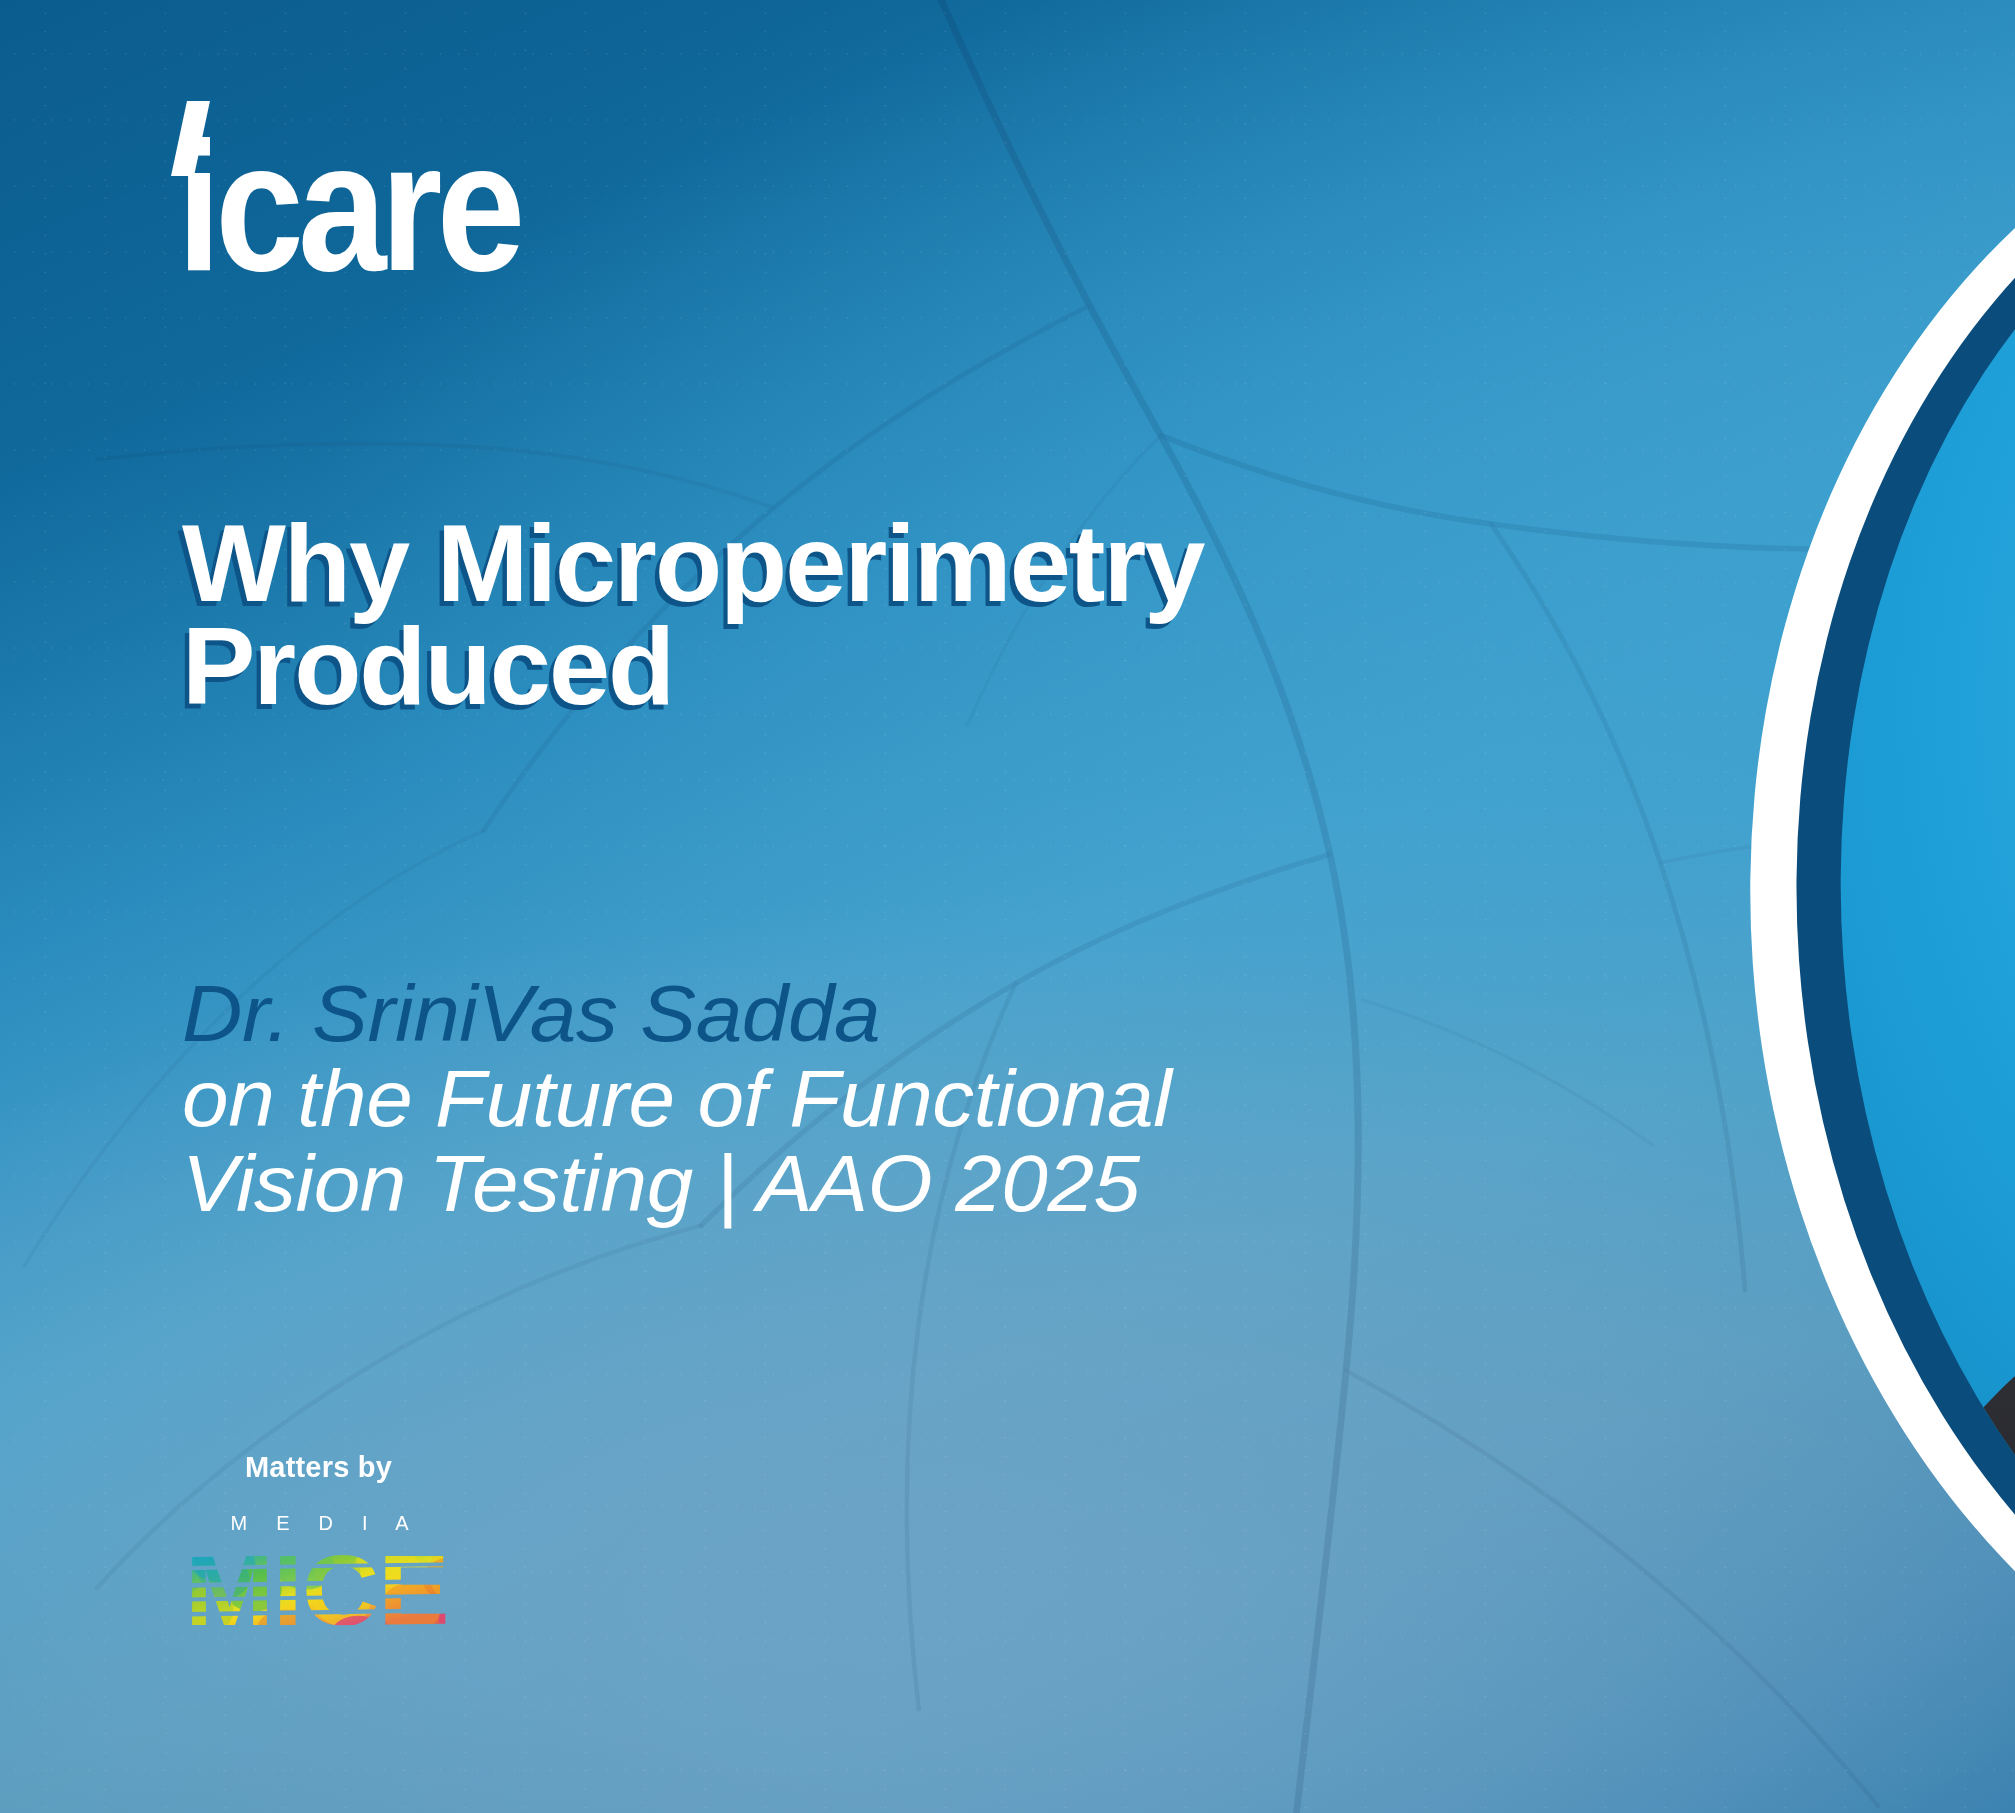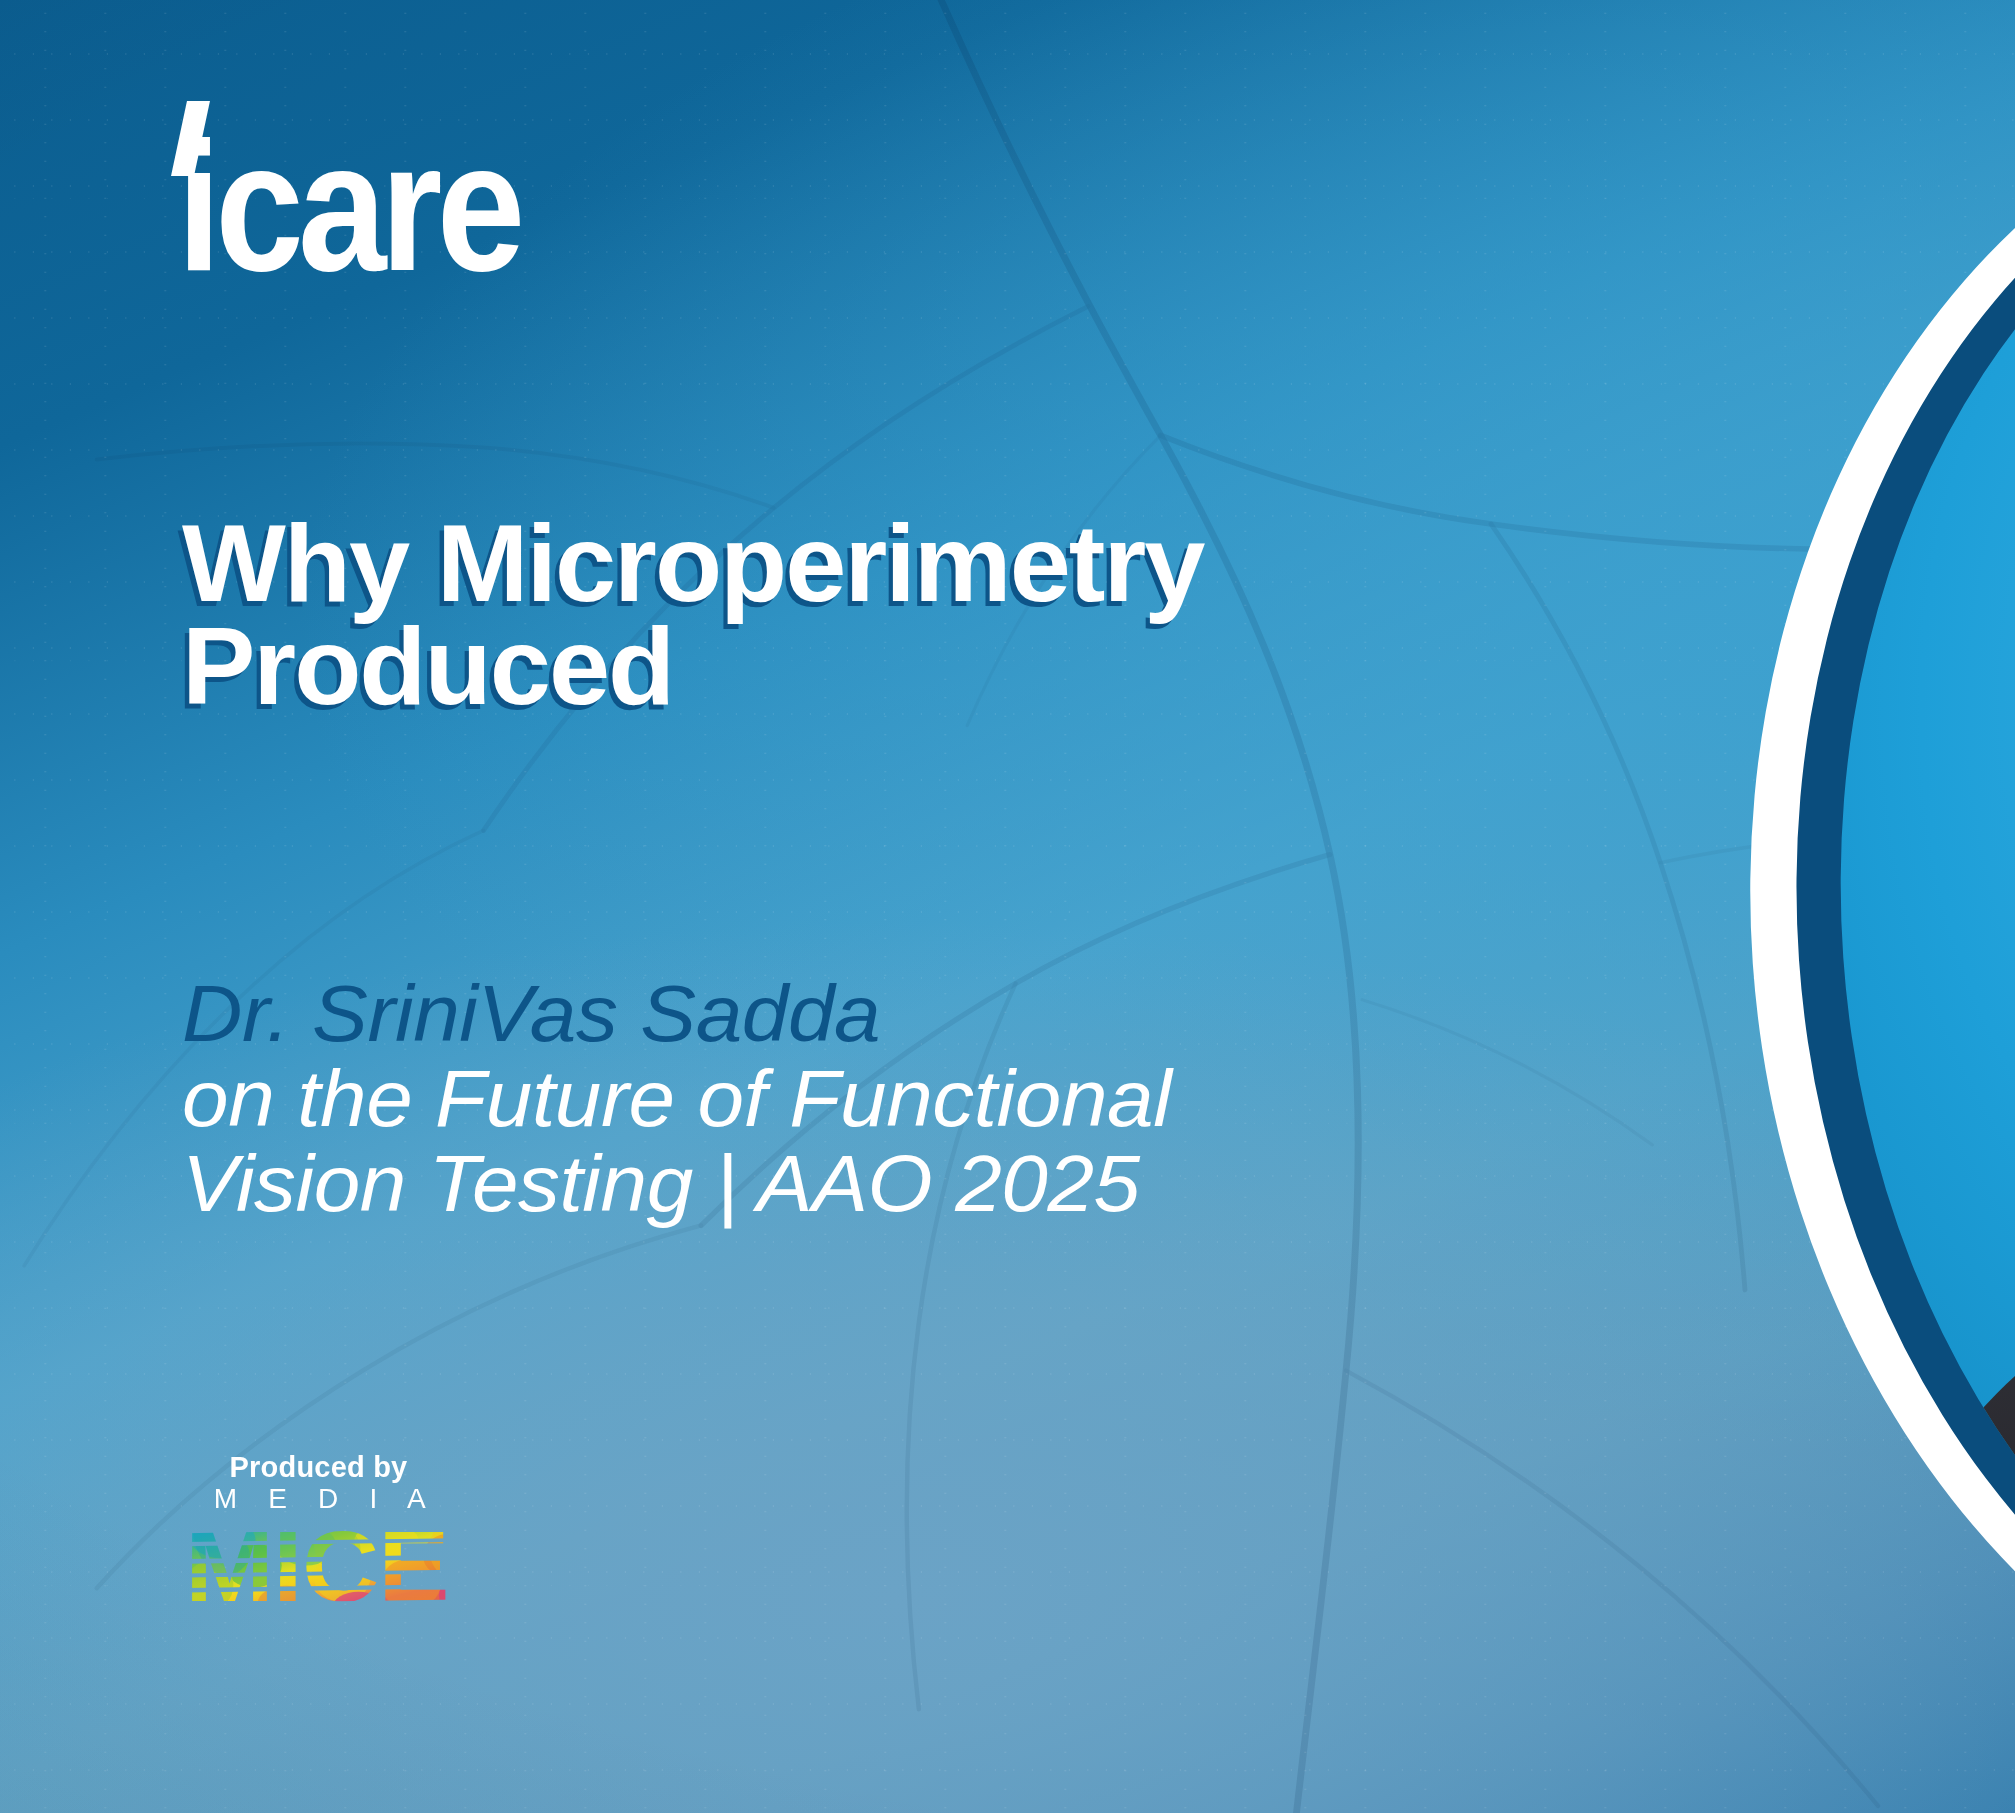--- a/index.html
+++ b/index.html
@@ -128,28 +128,28 @@
     font-size:29px;
     line-height:32px;
     color:#ffffff;
     text-align:center;
     letter-spacing:0.2px;
     width:363px;
     margin-left:-52px;
   }
   .mice-media{
     font-weight:400;
-    font-size:28px;
+    font-size:20px;
     line-height:26.6px;
     color:#ffffff;
     letter-spacing:11.7px;
     text-align:center;
     width:363px;
     margin-left:-45px;
-    margin-top:3px;
+    margin-top:27px;
   }
   .mice-word{
     position:relative;
     width:395px;height:101px;
     margin-top:4.8px;margin-left:-4px;
   }
   .mice-word svg{display:block;width:100%;height:100%;}
 
   
   .portrait{
@@ -201,21 +201,21 @@
     <div class="ln">Produced</div>
   </div>
 
   <div class="subtitle">
     <div class="sl name">Dr. SriniVas Sadda</div>
     <div class="sl rest">on the Future of Functional</div>
     <div class="sl rest">Vision Testing | AAO 2025</div>
   </div>
 
   <div class="mice-block">
-    <div class="mice-produced">Produced by</div>
+    <div class="mice-produced">Matters by</div>
     <div class="mice-media">M E D I A</div>
     <div class="mice-word">
       <svg viewBox="0 0 980 250" preserveAspectRatio="xMinYMid meet">
         <defs>
           <linearGradient id="miceGrad" x1="0" y1="0" x2="1" y2="1">
             <stop offset="0%" stop-color="#2bb3a0"></stop>
             <stop offset="12%" stop-color="#49c06a"></stop>
             <stop offset="26%" stop-color="#a8d12c"></stop>
             <stop offset="40%" stop-color="#f2e21c"></stop>
             <stop offset="55%" stop-color="#f5b81e"></stop>

